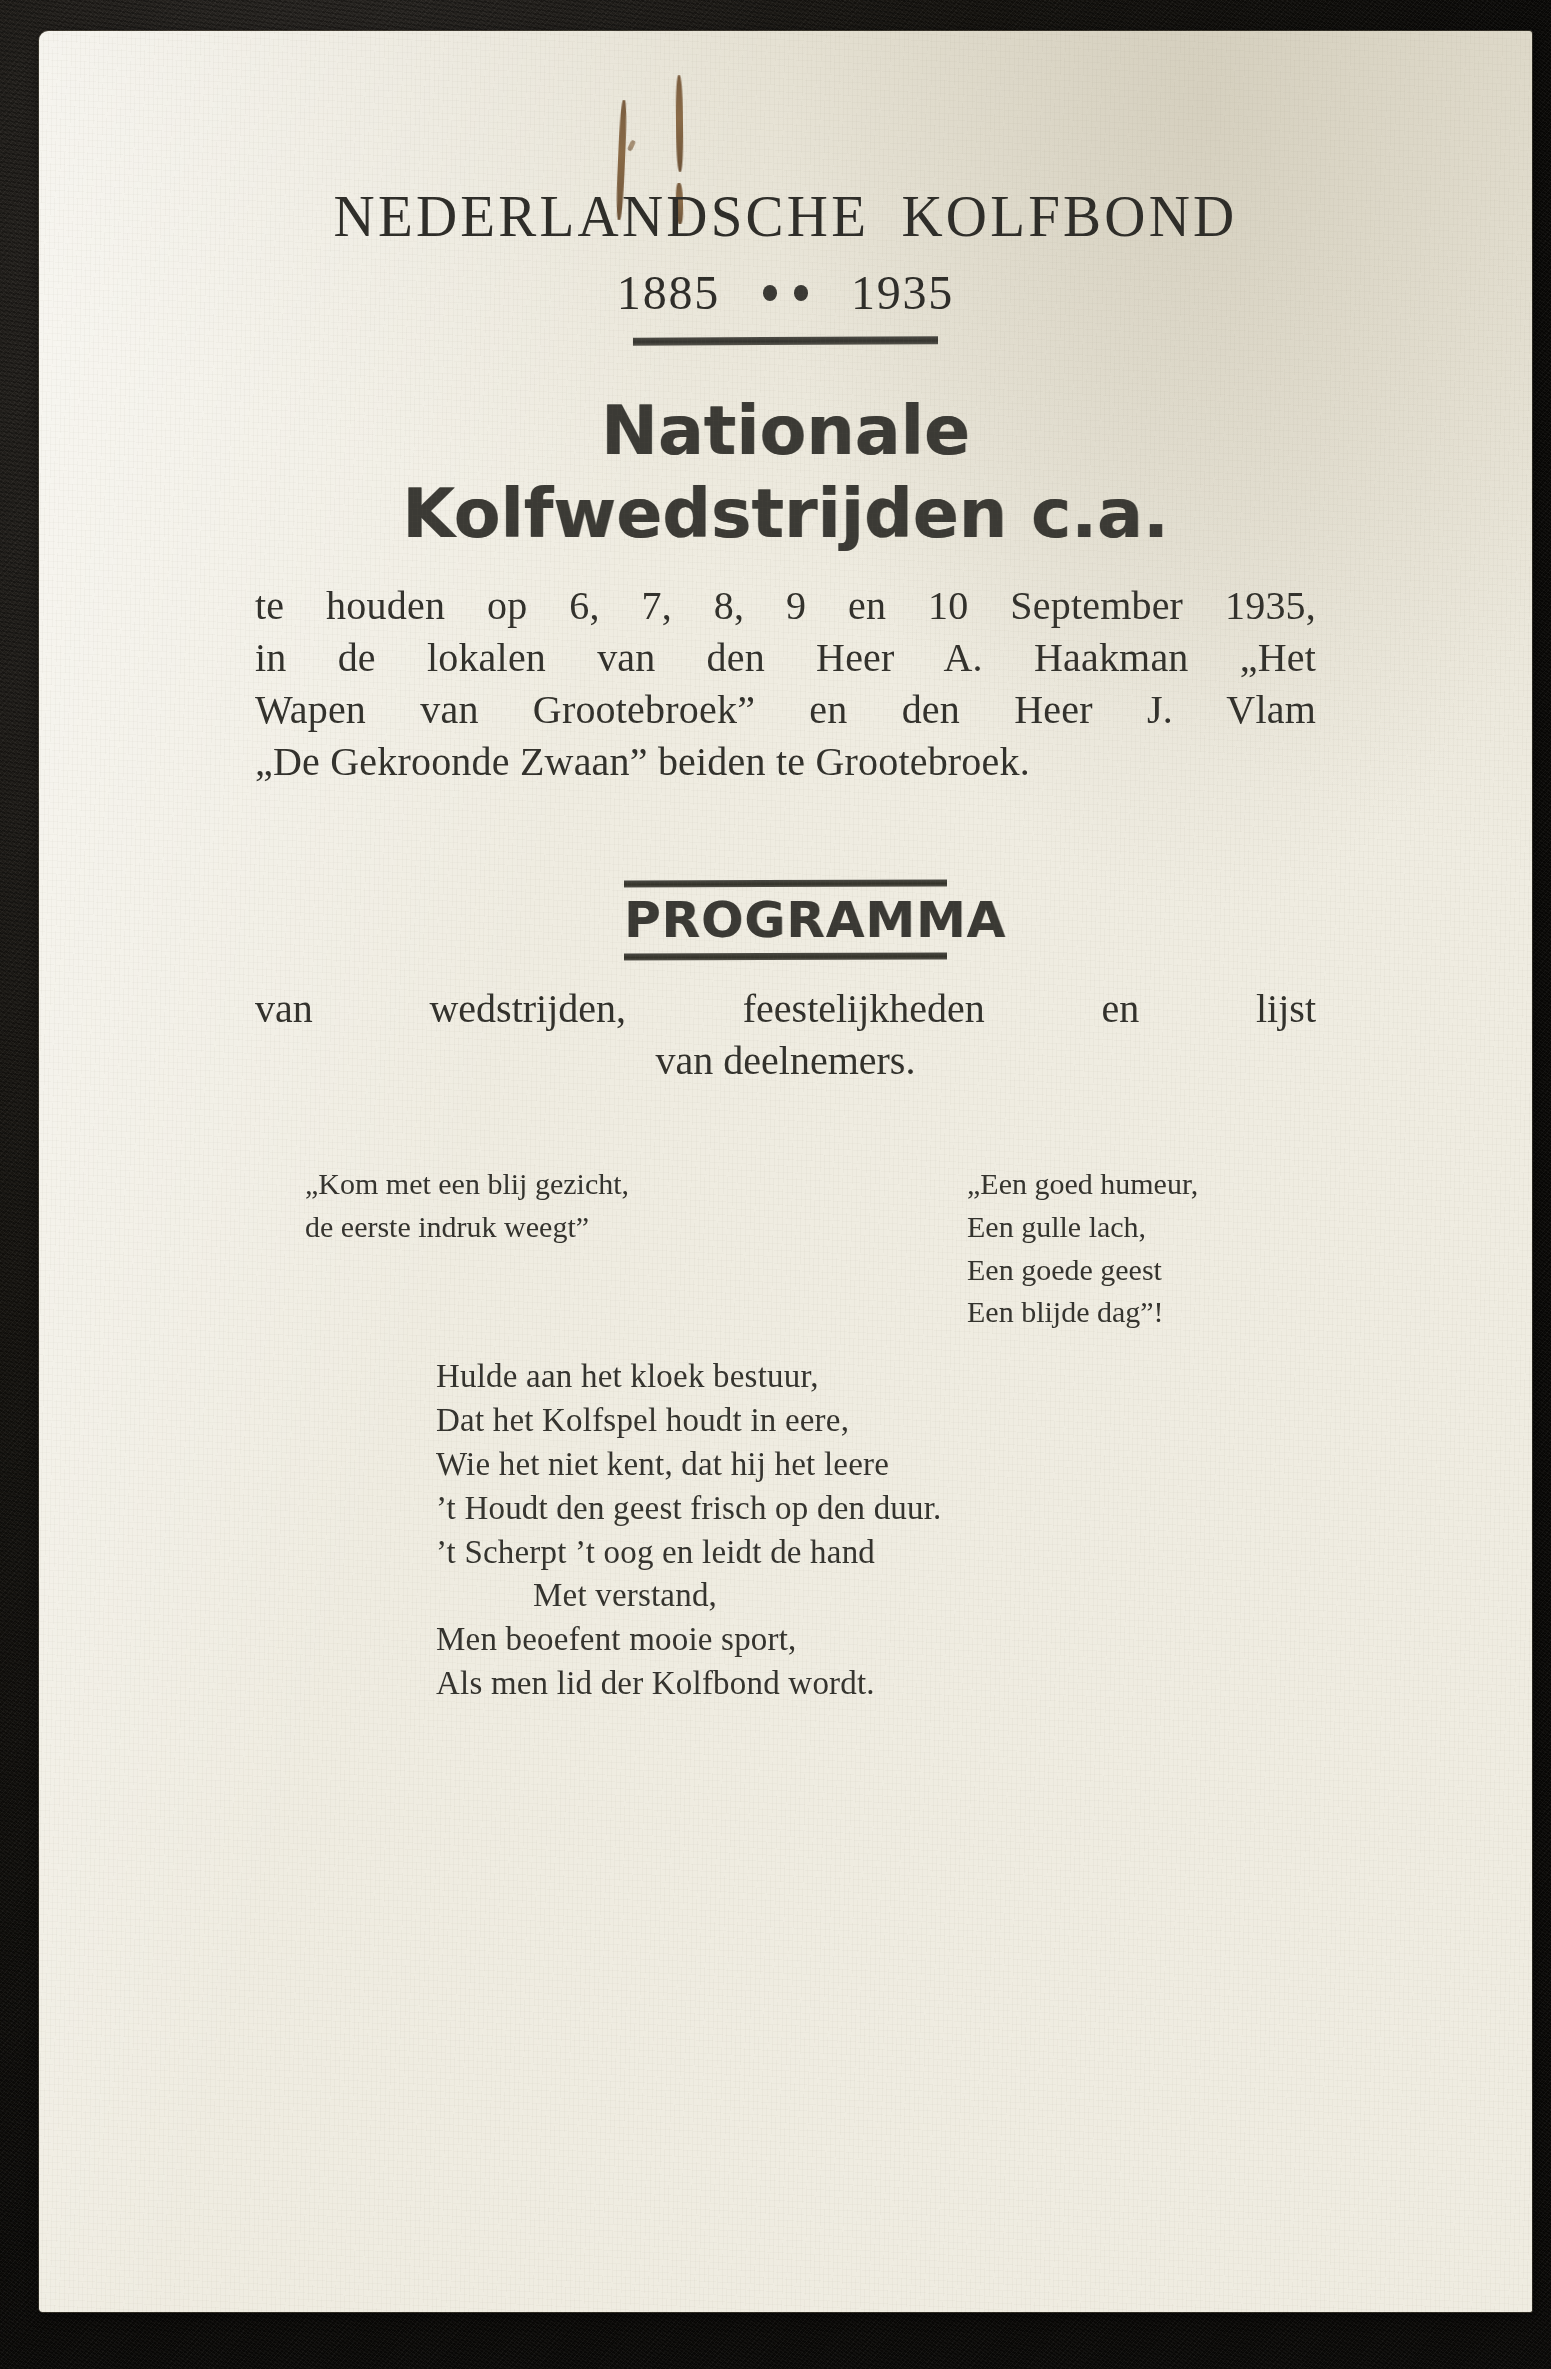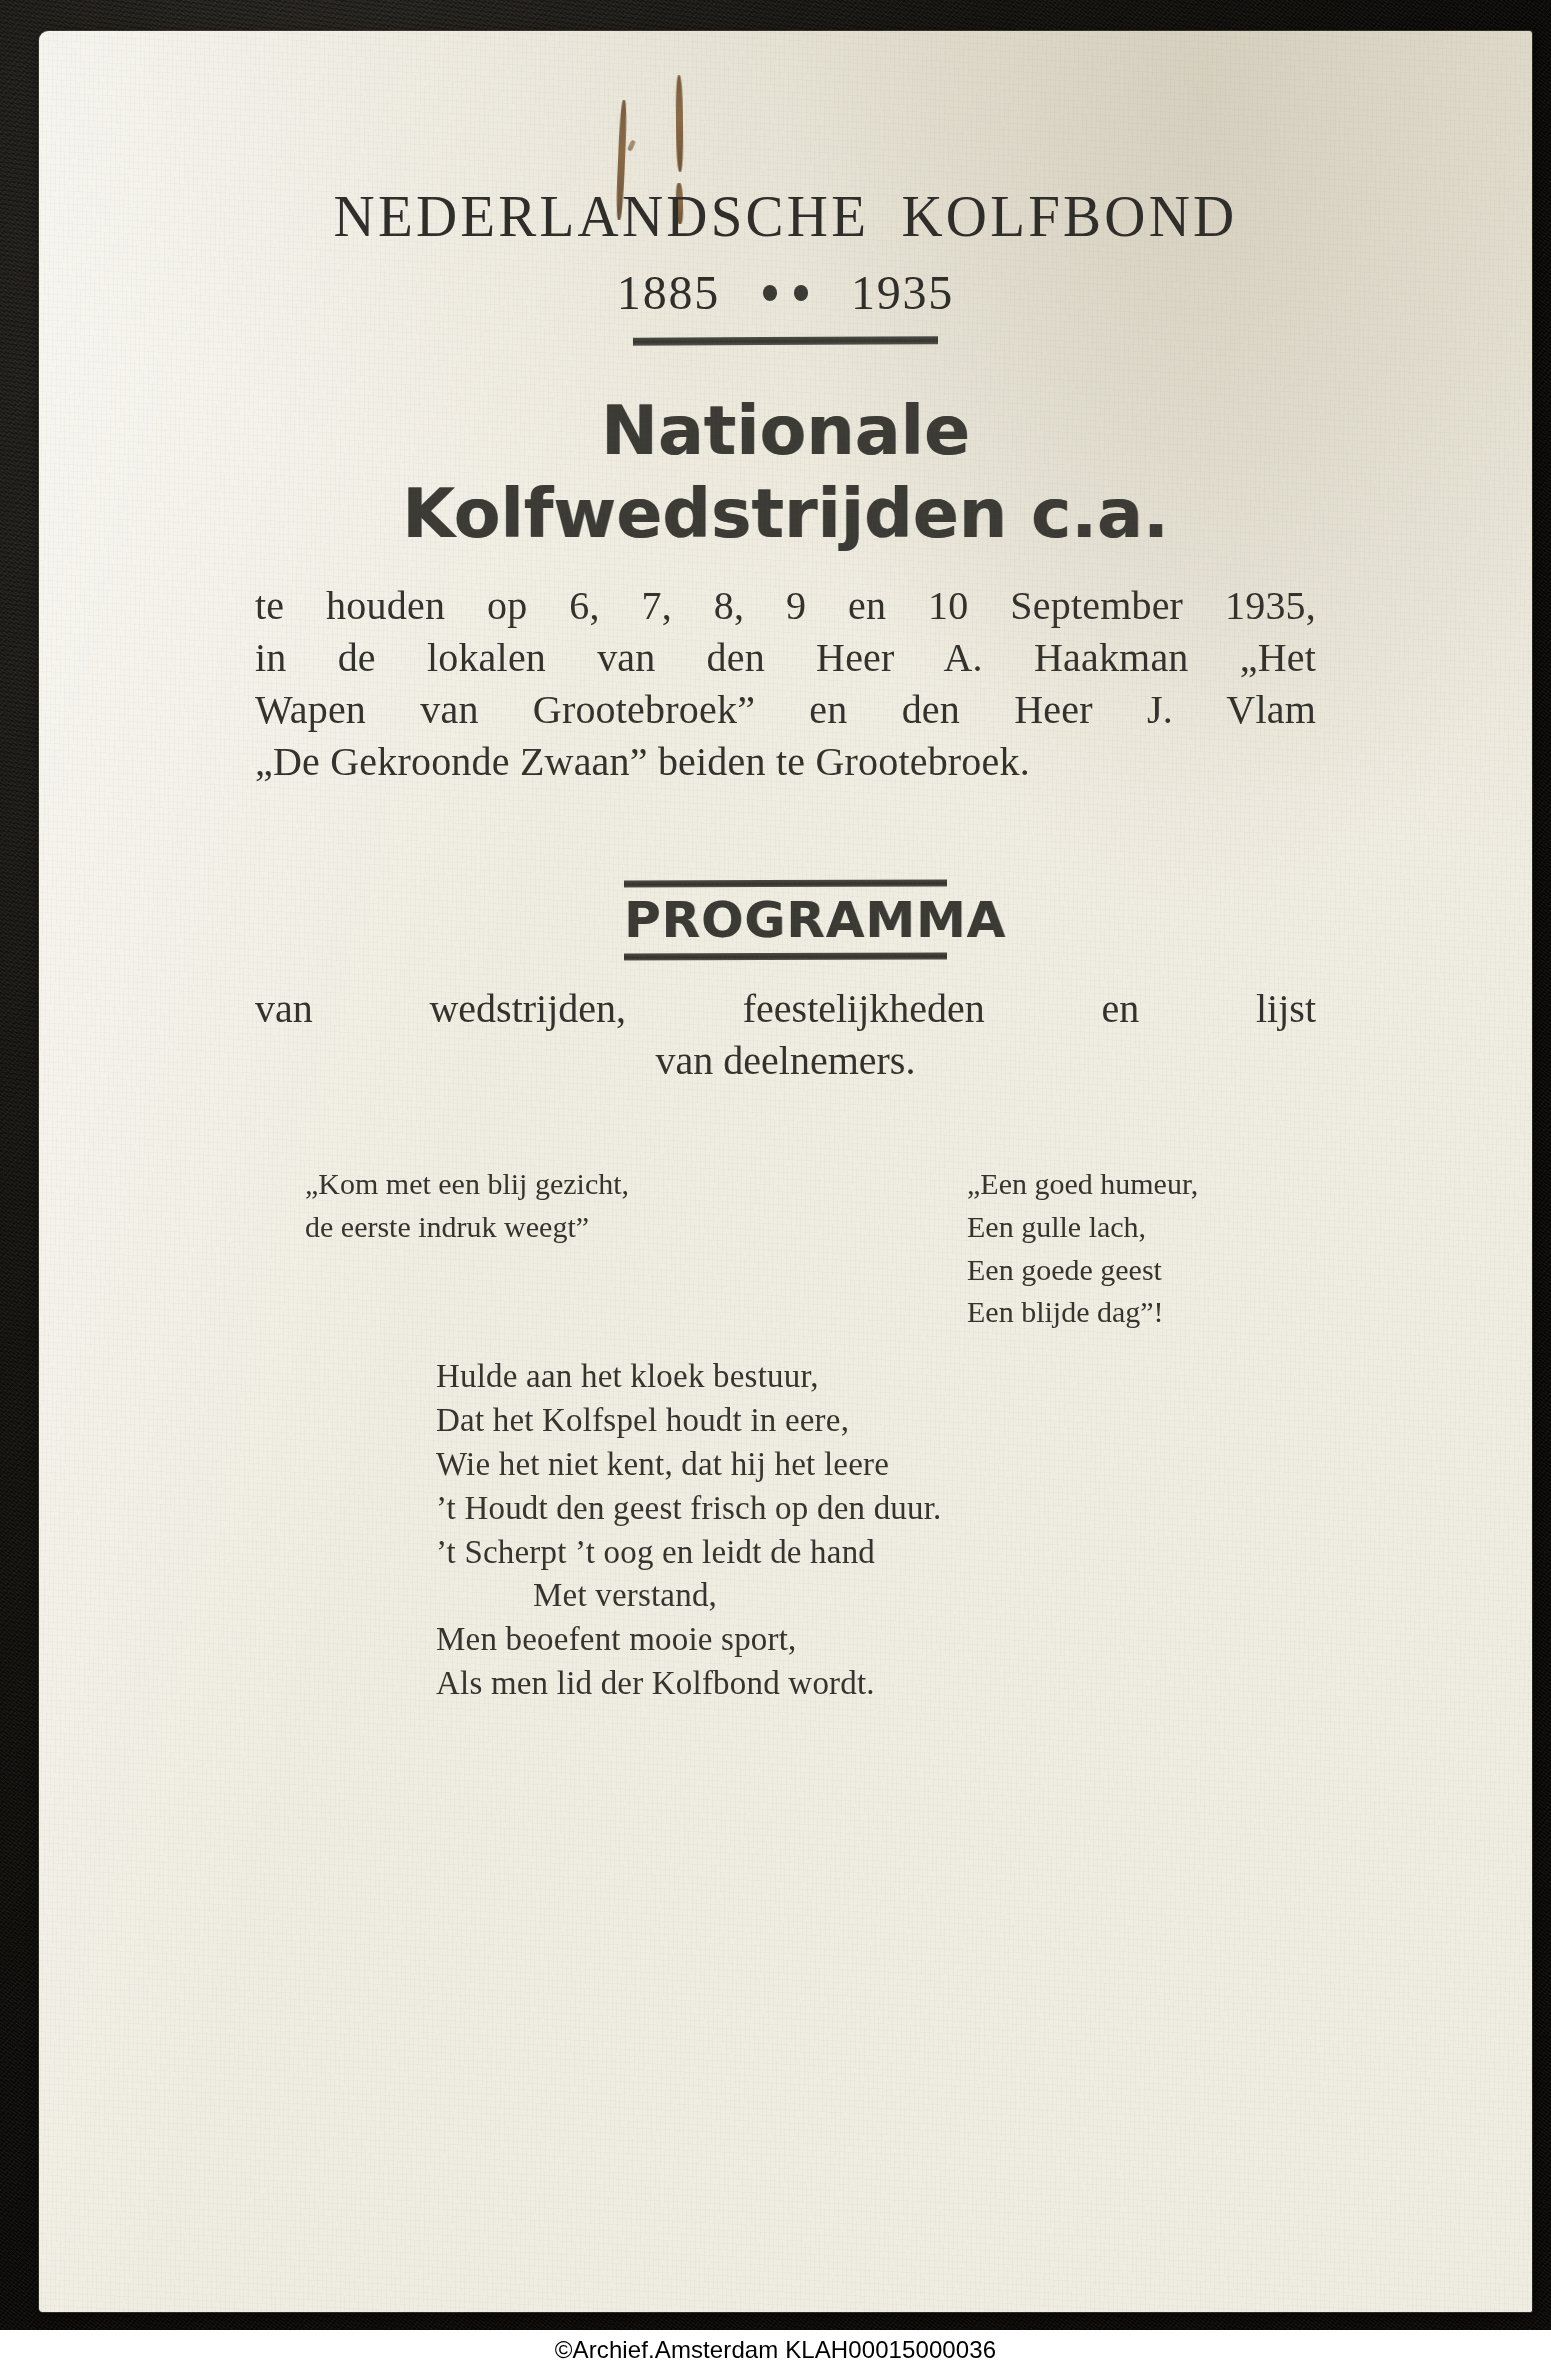--- a/index.html
+++ b/index.html
@@ -330,18 +330,15 @@
         <span>’t Houdt den geest frisch op den duur.</span>
         <span>’t Scherpt ’t oog en leidt de hand</span>
         <span class="indent">Met verstand,</span>
         <span>Men beoefent mooie sport,</span>
         <span>Als men lid der Kolfbond wordt.</span>
       </div>
 
     </div>
   </div>
 
-  <div id="footer-strip">
-    <span id="footer-credit">©Archief.Amsterdam KLAH00015000036</span>
-  </div>
 
 </div>
 
 
 </body></html>

